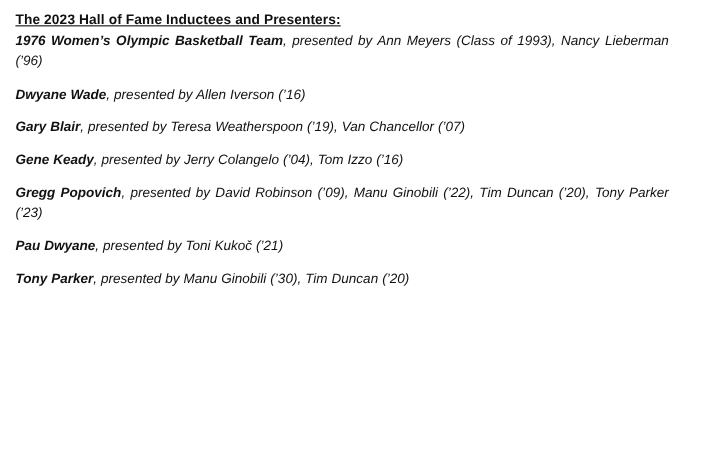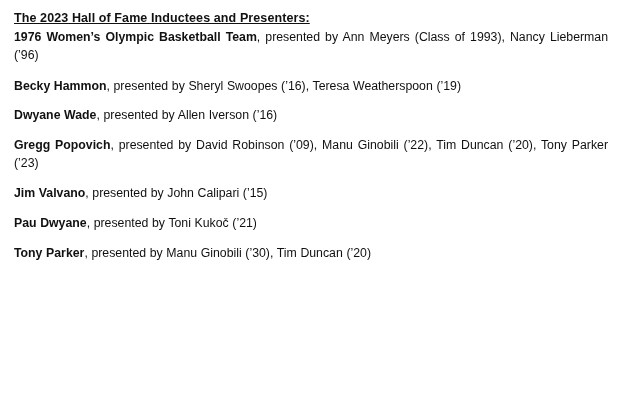--- a/index.html
+++ b/index.html
@@ -27,20 +27,21 @@
     line-height: 1.35;
     margin: 0 0 2px 0;
     letter-spacing: 0.1px;
   }
   .entry {
     font-size: 12.3px;
     line-height: 1.45;
     margin: 0 0 12px 0;
     text-align: justify;
     word-spacing: 0.2px;
+    font-style: italic;
   }
   .entry:first-of-type {
     margin-top: 0;
   }
   .entry .name {
     font-weight: bold;
   }
   .entry .rest {
     font-weight: normal;
   }
@@ -50,30 +51,30 @@
 </style>
 </head>
 <body>
 
 <div class="page">
 
   <p class="doc-title">The 2023 Hall of Fame Inductees and Presenters:</p>
 
   <p class="entry entry-0"><span class="name">1976 Women’s Olympic Basketball Team</span><span class="rest">, presented by Ann Meyers (Class of 1993), Nancy Lieberman (’96)</span></p>
 
-  <p class="entry"><span class="name">Becky Hammon</span><span class="rest">, presented by Sheryl Swoopes (’16), Teresa Weatherspoon (’19)</span></p>
 
 
 
   <p class="entry"><span class="name">Dwyane Wade</span><span class="rest">, presented by Allen Iverson (’16)</span></p>
 
+  <p class="entry"><span class="name">Gary Blair</span><span class="rest">, presented by Teresa Weatherspoon (’19), Van Chancellor (’07)</span></p>
 
 
+  <p class="entry"><span class="name">Gene Keady</span><span class="rest">, presented by Jerry Colangelo (’04), Tom Izzo (’16)</span></p>
 
   <p class="entry"><span class="name">Gregg Popovich</span><span class="rest">, presented by David Robinson (’09), Manu Ginobili (’22), Tim Duncan (’20), Tony Parker (’23)</span></p>
 
-  <p class="entry"><span class="name">Jim Valvano</span><span class="rest">, presented by John Calipari (’15)</span></p>
 
   <p class="entry"><span class="name">Pau Dwyane</span><span class="rest">, presented by Toni Kukoč (’21)</span></p>
 
   <p class="entry"><span class="name">Tony Parker</span><span class="rest">, presented by Manu Ginobili (’30), Tim Duncan (’20)</span></p>
 
 </div>
 
 </body></html>

